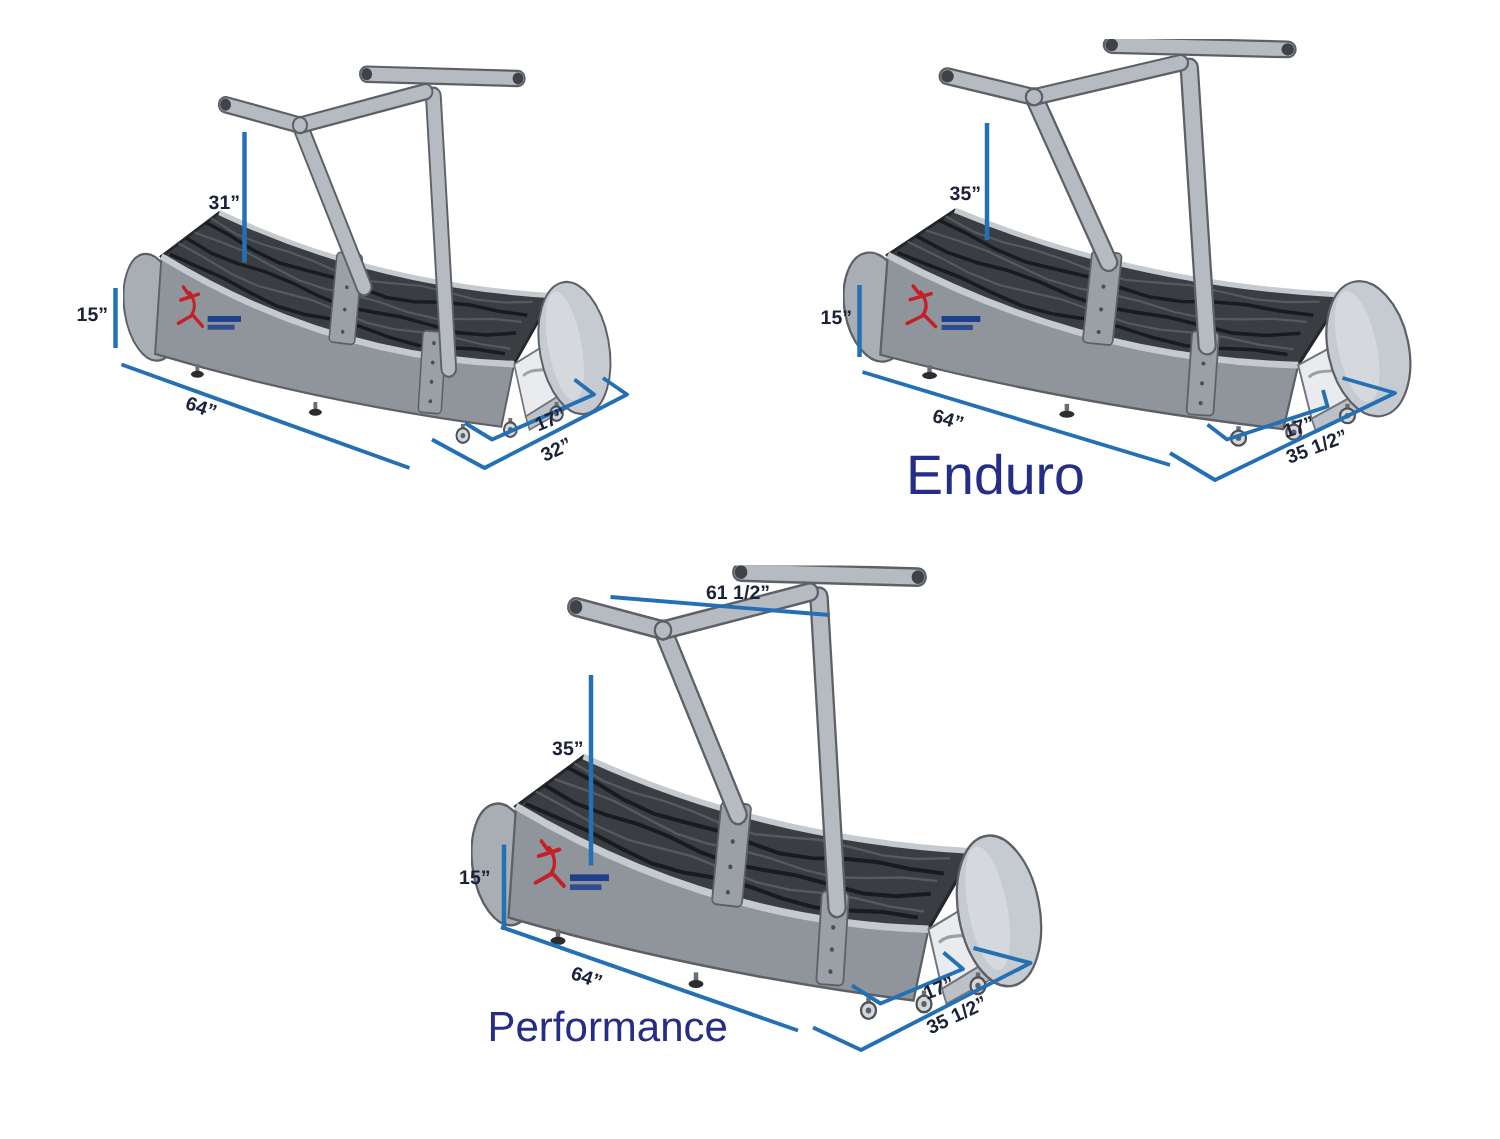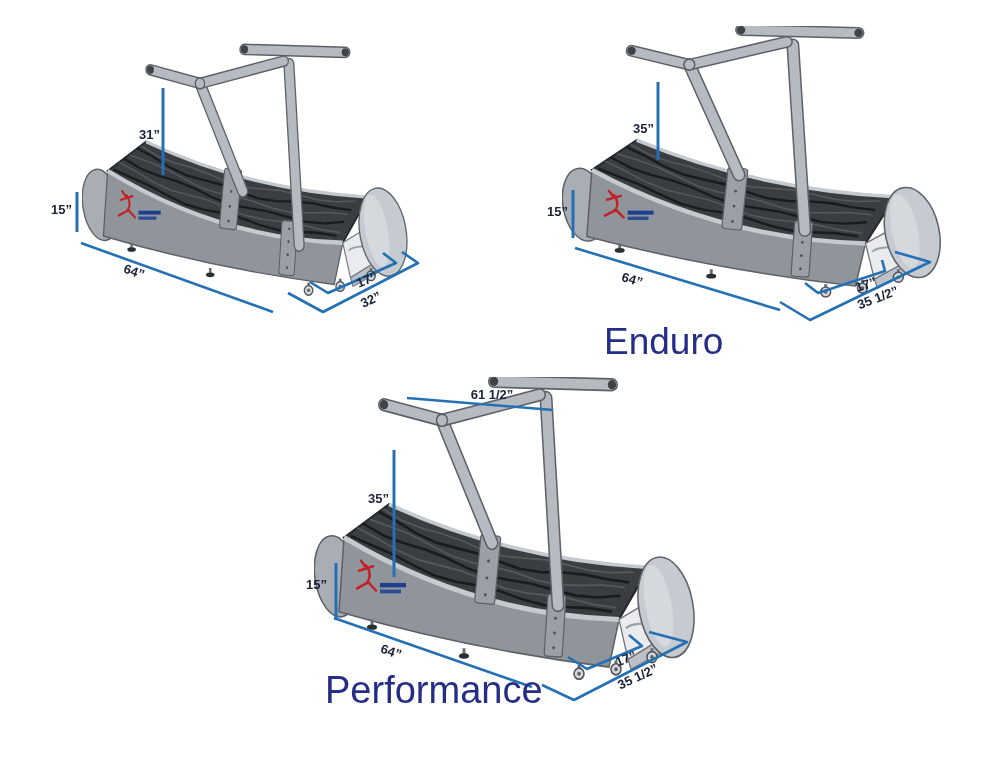--- a/index.html
+++ b/index.html
@@ -8,22 +8,22 @@
   .panel{position:absolute;}
   .machine{position:absolute;}
   .machine svg{display:block;width:100%;height:100%;}
   .dims{position:absolute;left:0;top:0;}
   .dl{fill:none;stroke:#2470b4;stroke-width:2.6;stroke-linejoin:round;stroke-linecap:butt;}
   .dlv{stroke-width:3;}
   .dt{font-family:"Liberation Sans",sans-serif;font-size:13px;font-weight:bold;fill:#1b2138;}
   .mn{position:absolute;color:#252d87;font-family:"Liberation Sans",sans-serif;
       font-weight:400;white-space:nowrap;}
   .mn1{left:46px;top:288px;font-size:37px;}
-  .mn2{left:66px;top:284px;font-size:37px;margin-top:25px;}
-  .mn3{left:49px;top:304px;font-size:38px;}
+  .mn2{left:66px;top:284px;font-size:37px;}
+  .mn3{left:49px;top:304px;font-size:28px;}
   
   .p1{left:40px;top:8px;width:410px;height:336px;}
   .p2{left:538px;top:12px;width:420px;height:330px;}
   .p3{left:276px;top:365px;width:460px;height:360px;}
   .p1 .machine{left:42px;top:22px;width:342px;height:272px;}
   .p2 .machine{left:24px;top:14px;width:398px;height:278px;}
   .p3 .machine{left:38px;top:12px;width:400px;height:310px;}
 </style>
 </head>
 <body>

